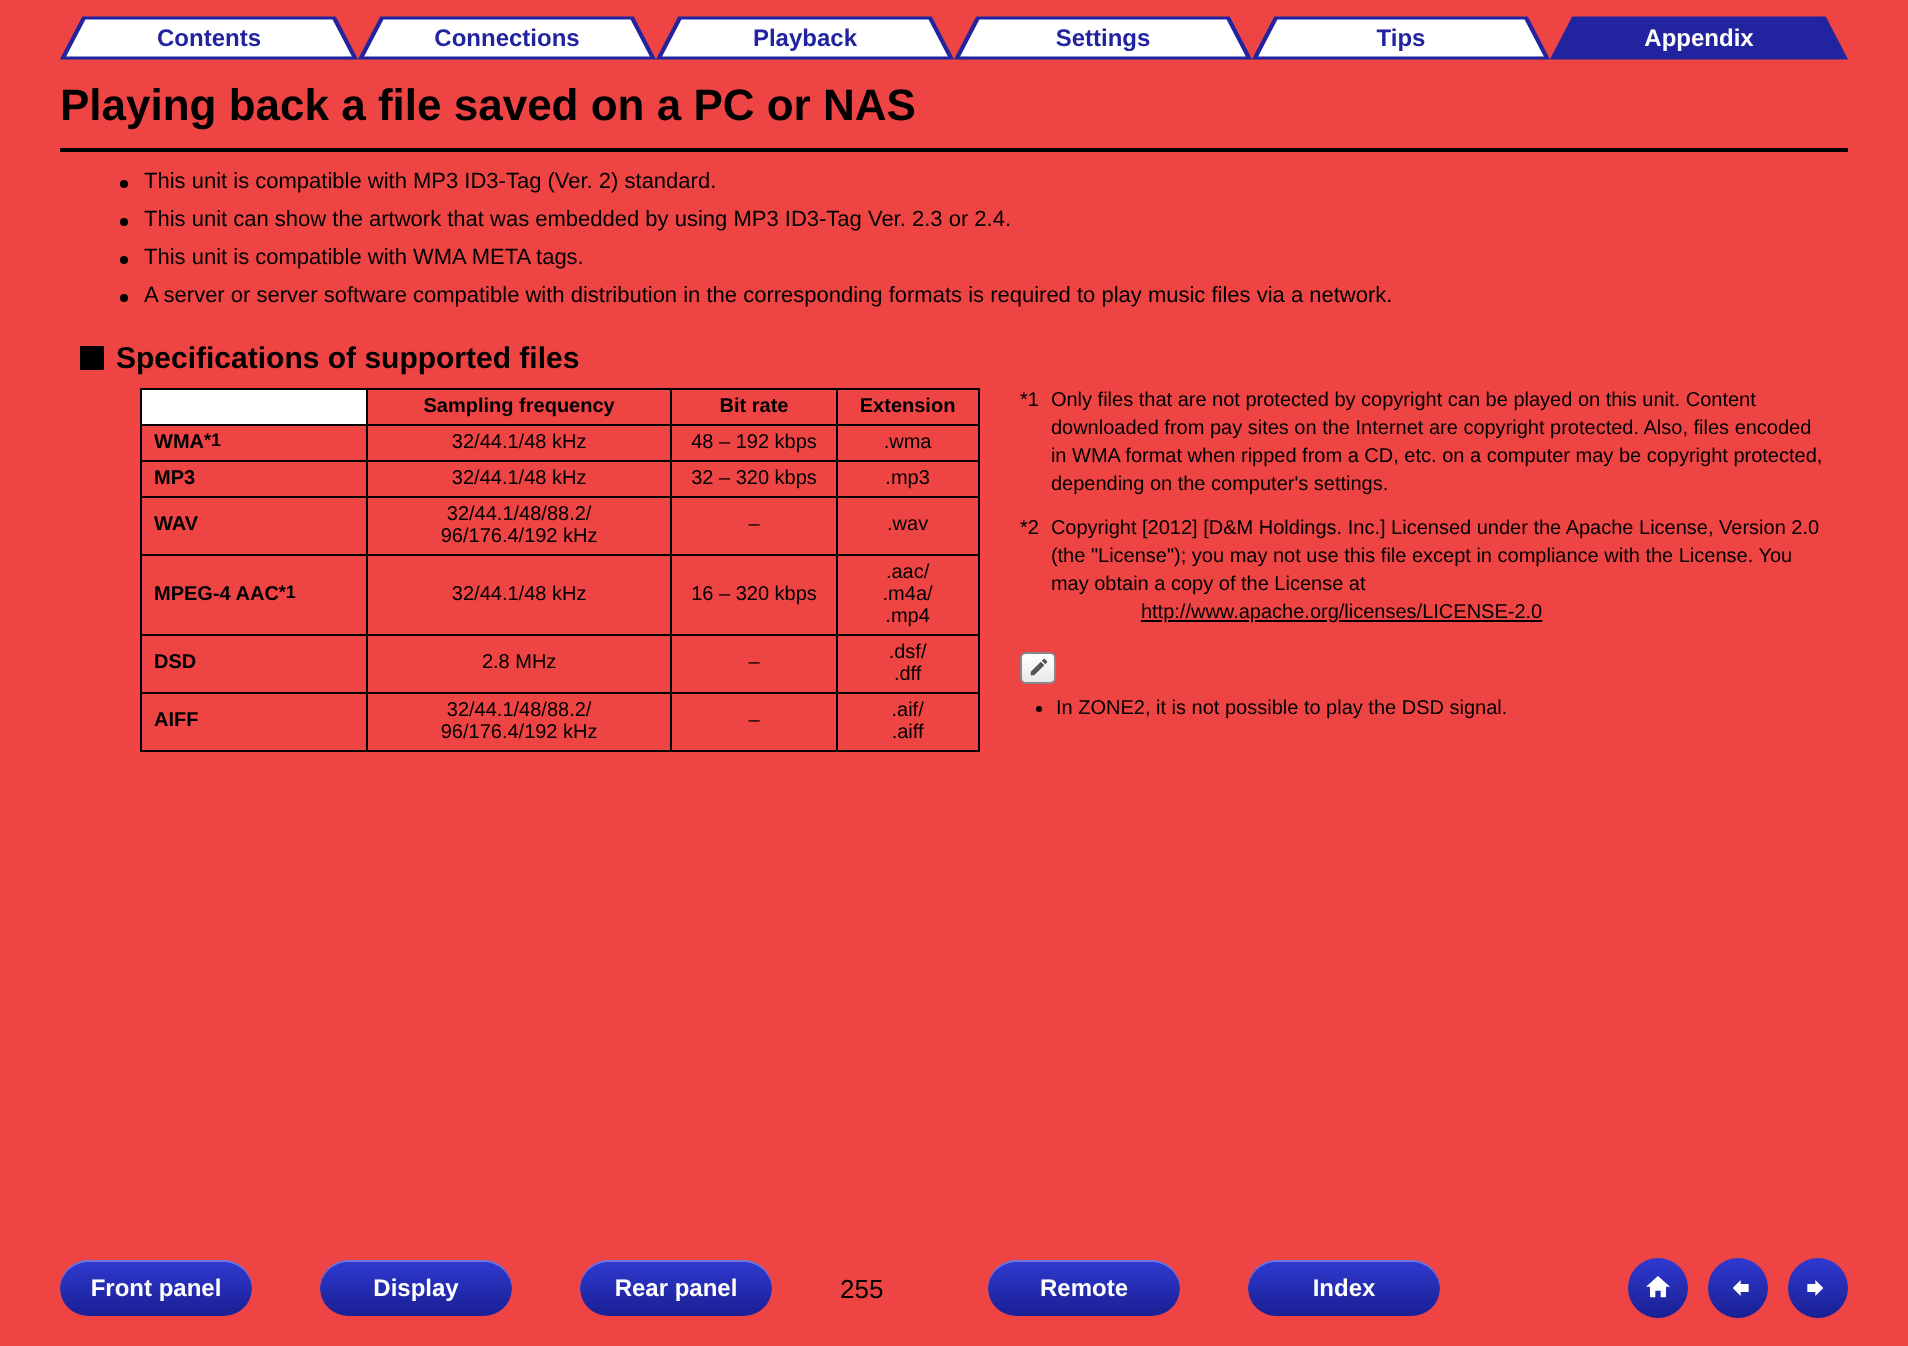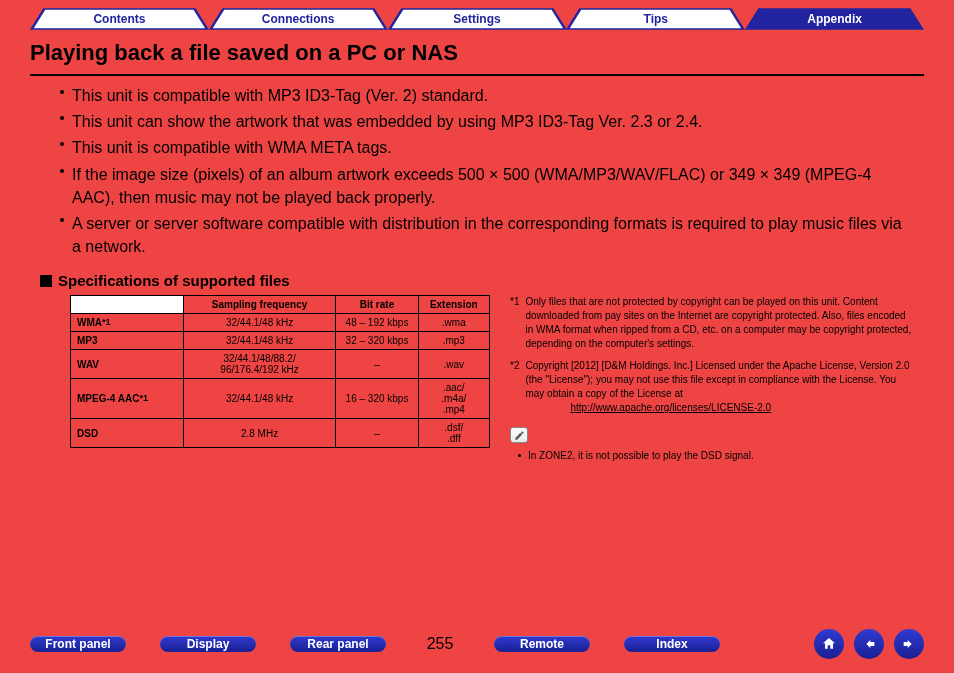--- a/index.html
+++ b/index.html
@@ -50,21 +50,21 @@
     font-weight: bold;
     border-bottom: 2px solid #000;
     padding-bottom: 8px;
   }
 
   
   ul.notes {
     margin: 8px 40px 6px 60px;
     padding: 0;
     list-style: none;
-    font-size: 16px;
+    font-size: 11px;
   }
   ul.notes li {
     position: relative;
     padding-left: 12px;
     line-height: 1.45;
     margin-bottom: 3px;
   }
   ul.notes li::before {
     content: "";
     position: absolute;
@@ -140,31 +140,31 @@
     position: absolute;
     left: 0; right: 0; bottom: 14px;
     display: flex;
     align-items: center;
     justify-content: space-between;
     padding: 0 30px;
   }
   .pill-group { display:flex; align-items:center; gap:34px; }
   .pill {
     min-width: 96px;
-    height: 16px;
+    height: 28px;
     background: linear-gradient(#2f3ad1, #1a1f92);
     border-radius: 14px;
     color:#fff;
     font-size:12px;
     font-weight:bold;
     display:flex; align-items:center; justify-content:center;
     cursor:pointer;
     box-shadow: inset 0 1px 0 rgba(255,255,255,.3);
   }
-  .page-num { font-size:16px; color:#000; width:40px; text-align:center;}
+  .page-num { font-size:13px; color:#000; width:40px; }
   .nav-icons { display:flex; gap:10px; }
   .circ {
     width:30px; height:30px; border-radius:50%;
     background: linear-gradient(#2f3ad1,#1a1f92);
     display:flex; align-items:center; justify-content:center;
     cursor:pointer;
   }
   .circ svg { width:16px; height:16px; fill:#fff; }
 </style>
 </head>
@@ -182,20 +182,26 @@
     <div class="top-tab">
       <svg viewBox="0 0 100 22" preserveAspectRatio="none">
           <polygon points="8,1 92,1 99,21 1,21" fill="#fff" stroke="#21249e" stroke-width="1.5"></polygon>
         </svg>
       <span class="lbl">Connections</span>
     </div>
     <div class="top-tab">
       <svg viewBox="0 0 100 22" preserveAspectRatio="none">
           <polygon points="8,1 92,1 99,21 1,21" fill="#fff" stroke="#21249e" stroke-width="1.5"></polygon>
         </svg>
+      <span class="lbl">Playback</span>
+    </div>
+    <div class="top-tab">
+      <svg viewBox="0 0 100 22" preserveAspectRatio="none">
+          <polygon points="8,1 92,1 99,21 1,21" fill="#fff" stroke="#21249e" stroke-width="1.5"></polygon>
+        </svg>
       <span class="lbl">Settings</span>
     </div>
     <div class="top-tab">
       <svg viewBox="0 0 100 22" preserveAspectRatio="none">
           <polygon points="8,1 92,1 99,21 1,21" fill="#fff" stroke="#21249e" stroke-width="1.5"></polygon>
         </svg>
       <span class="lbl">Tips</span>
     </div>
     <div class="top-tab active">
       <svg viewBox="0 0 100 22" preserveAspectRatio="none">
@@ -204,21 +210,20 @@
       <span class="lbl">Appendix</span>
     </div>
   </div>
 
   <h1 class="page-title">Playing back a file saved on a PC or NAS</h1>
 
   <ul class="notes">
     <li>This unit is compatible with MP3 ID3-Tag (Ver. 2) standard.</li>
     <li>This unit can show the artwork that was embedded by using MP3 ID3-Tag Ver. 2.3 or 2.4.</li>
     <li>This unit is compatible with WMA META tags.</li>
-    <li>If the image size (pixels) of an album artwork exceeds 500 × 500 (WMA/MP3/WAV/FLAC) or 349 × 349 (MPEG-4 AAC), then music may not be played back properly.</li>
     <li>A server or server software compatible with distribution in the corresponding formats is required to play music files via a network.</li>
   </ul>
 
   <div class="subheading-row">
     <span class="sq"></span>
     <h2 class="sub">Specifications of supported files</h2>
   </div>
 
   <div class="body-row">
 
@@ -256,20 +261,26 @@
               <td class="freq">32/44.1/48 kHz</td>
               <td class="rate">16 – 320 kbps</td>
               <td class="ext">.aac/<br>.m4a/<br>.mp4</td>
             </tr>
             <tr>
               <td class="name">DSD</td>
               <td class="freq">2.8 MHz</td>
               <td class="rate">–</td>
               <td class="ext">.dsf/<br>.dff</td>
             </tr>
+            <tr>
+              <td class="name">AIFF</td>
+              <td class="freq">32/44.1/48/88.2/<br>96/176.4/192 kHz</td>
+              <td class="rate">–</td>
+              <td class="ext">.aif/<br>.aiff</td>
+            </tr>
           </tbody>
       </table>
     </div>
 
     <div class="col-right">
       <div class="fn">
         <span class="mark star">*1</span>
         <span>Only files that are not protected by copyright can be played on this unit. Content downloaded from pay sites on the Internet are copyright protected. Also, files encoded in WMA format when ripped from a CD, etc. on a computer may be copyright protected, depending on the computer's settings.</span>
       </div>
       <div class="fn">

